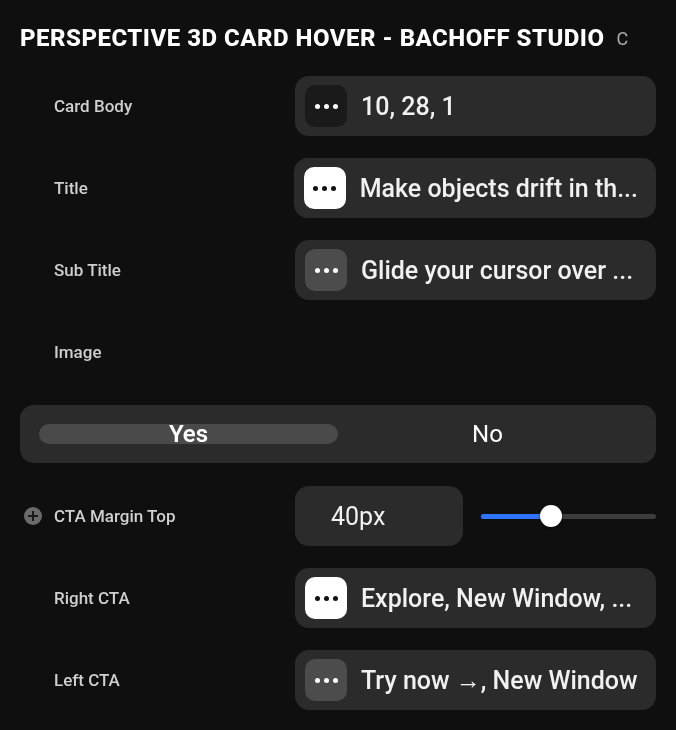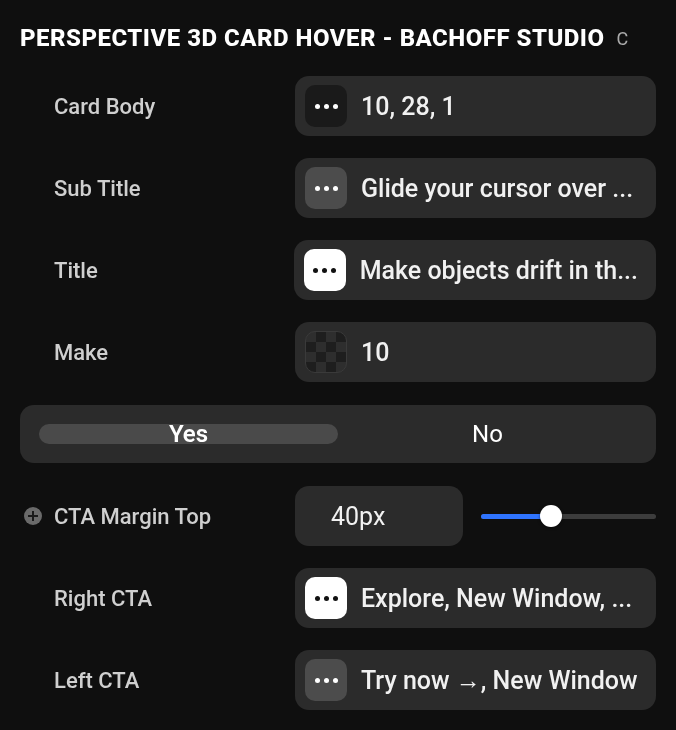--- a/index.html
+++ b/index.html
@@ -47,21 +47,21 @@
     height: 60px;
   }
   .label-col {
     display: flex;
     align-items: center;
     width: 275px;
     gap: 10px;
     padding-left: 2px;
   }
   .label-text {
-    font-size: 22px;
+    font-size: 17px;
     color: #cfcfcf;
     font-weight: 500;
   }
   .plus-icon {
     width: 22px;
     height: 22px;
     display: flex;
     align-items: center;
     justify-content: center;
   }
@@ -222,63 +222,57 @@
                 <span></span>
               </div>
           </div>
           <span class="value-text">10, 28, 1</span>
         </div>
       </div>
     </div>
 
     <div class="row">
       <div class="label-col no-plus">
+        <span class="label-text">Title</span>
+      </div>
+      <div class="field-col">
+        <div class="value-pill">
+          <div class="chip chip-light">
+            <div class="ellipsis-dots black">
+                <span></span>
+                <span></span>
+                <span></span>
+              </div>
+          </div>
+          <span class="value-text">Make objects drift in th...</span>
+        </div>
+      </div>
+    </div>
+
+    <div class="row">
+      <div class="label-col no-plus">
         <span class="label-text">Sub Title</span>
       </div>
       <div class="field-col">
         <div class="value-pill">
           <div class="chip chip-grey">
             <div class="ellipsis-dots white">
                 <span></span>
                 <span></span>
                 <span></span>
               </div>
           </div>
           <span class="value-text">Glide your cursor over ...</span>
         </div>
       </div>
     </div>
 
     <div class="row">
       <div class="label-col no-plus">
-        <span class="label-text">Title</span>
-      </div>
-      <div class="field-col">
-        <div class="value-pill">
-          <div class="chip chip-light">
-            <div class="ellipsis-dots black">
-                <span></span>
-                <span></span>
-                <span></span>
-              </div>
-          </div>
-          <span class="value-text">Make objects drift in th...</span>
-        </div>
-      </div>
-    </div>
-
-    <div class="row">
-      <div class="label-col no-plus">
-        <span class="label-text">Make</span>
-      </div>
-      <div class="field-col">
-        <div class="value-pill">
-          <div class="chip chip-checker"></div>
-          <span class="value-text">10</span>
-        </div>
+        <span class="label-text">Image</span>
       </div>
     </div>
 
     <div class="row">
       <div class="field-col">
         <div class="segmented">
           <div class="seg selected">Yes</div>
           <div class="seg">No</div>
         </div>
       </div>

